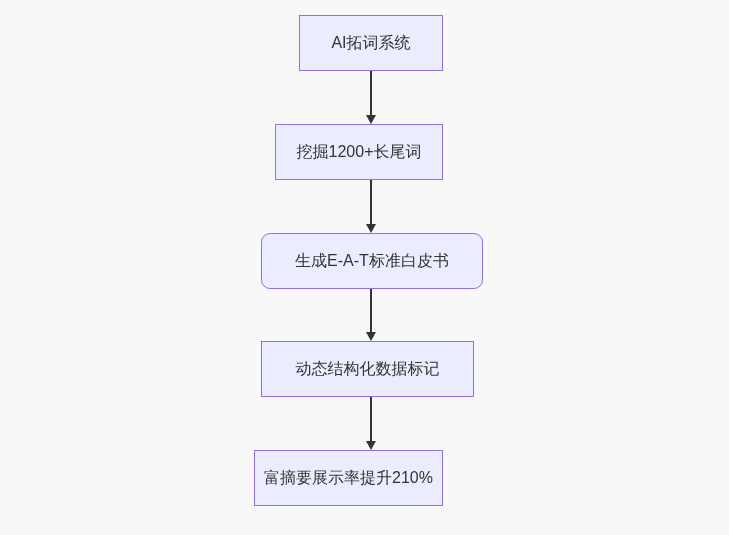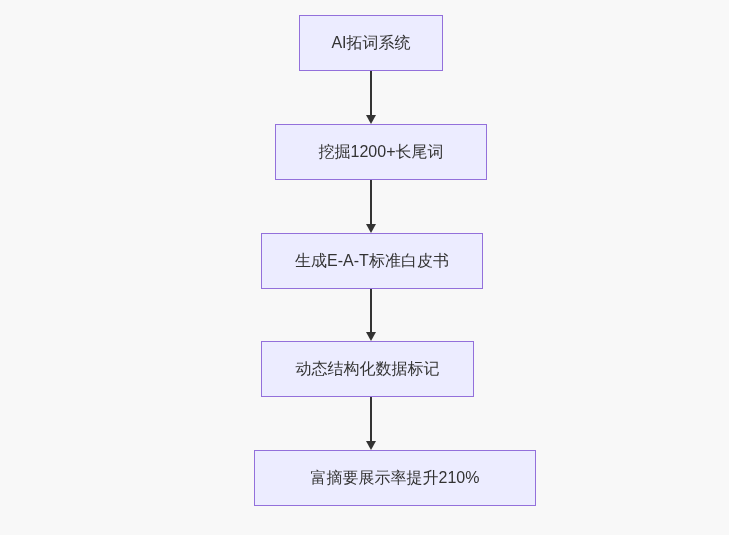--- a/index.html
+++ b/index.html
@@ -23,24 +23,24 @@
     display: flex;
     align-items: center;
     justify-content: center;
     height: 56px;
     color: var(--text, #333333);
     font-size: 16px;
     white-space: nowrap;
     text-align: center;
   }
   .node-0 { left: 299px; top: 15px;  width: 144px; }
-  .node-1 { left: 275px; top: 124px; width: 212px; }
-  .node-2 { left: 261px; top: 233px; width: 222px; }
+  .node-1 { left: 275px; top: 124px; width: 168px; }
+  .node-2 { left: 261px; top: 233px; width: 222px; border-radius: 9px; }
   .node-3 { left: 261px; top: 341px; width: 213px; }
-  .node-4 { left: 254px; top: 450px; width: 282px; }
+  .node-4 { left: 254px; top: 450px; width: 189px; }
 
   .edge {
     position: absolute;
     left: 365px;
     width: 12px;
   }
   .edge-0 { top: 71px;  height: 53px; }
   .edge-1 { top: 180px; height: 53px; }
   .edge-2 { top: 289px; height: 52px; }
   .edge-3 { top: 397px; height: 53px; }

